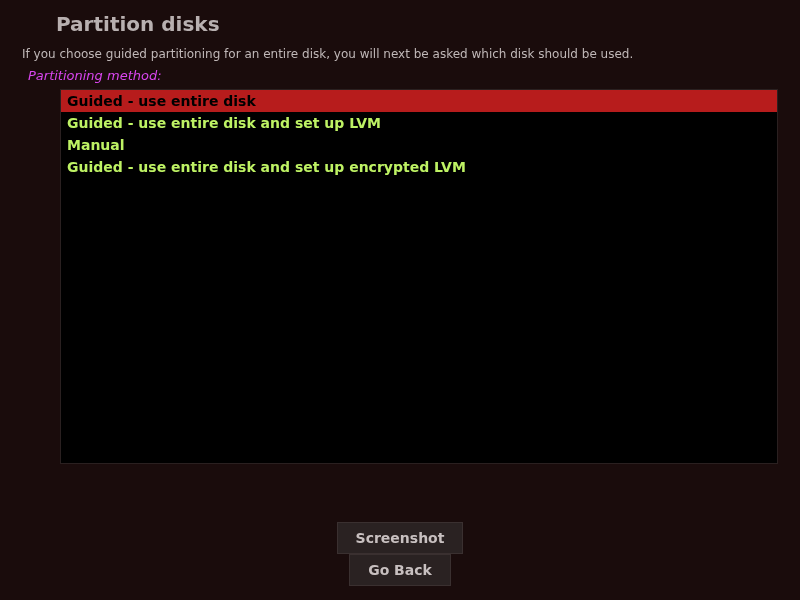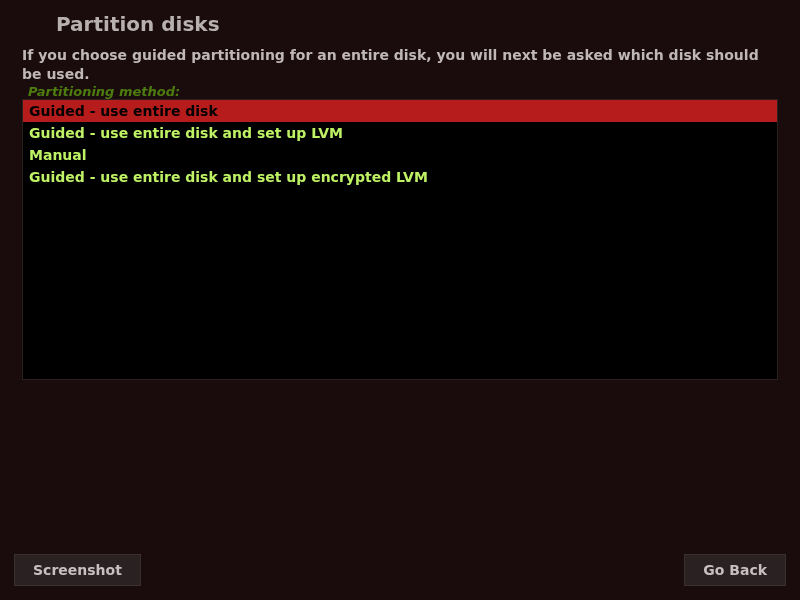--- a/index.html
+++ b/index.html
@@ -27,57 +27,60 @@
       padding: 0 22px;
     }
     .description {
       font-size: 14px;
       font-weight: bold;
       line-height: 1.35;
       color: #c0b8b8;
       margin-bottom: 14px;
     }
     .sub-description {
-      font-size: 14px;
-      font-weight: bold;
+      font-size: 12px;
+      font-weight: normal;
       line-height: 1.35;
       color: #c0b8b8;
+      margin-bottom: 6px;
     }
     .field-label {
       font-size: 13px;
       font-style: italic;
-      color: #4d7c0f;
+      color: #d946ef;
       padding-left: 6px;
-      font-weight: bold;
+      margin-bottom: 6px;
     }
     .options-list {
       background-color: #000000;
       border: 1px solid #2a2020;
-      height: 281px;
+      height: 375px;
       overflow: hidden;
+      margin-left: 38px;
     }
     .option-item {
       padding: 3px 6px;
       font-size: 14px;
       font-weight: bold;
       color: #bef264;
       cursor: pointer;
     }
     .option-item.selected {
       background-color: #b71c1c;
       color: #000000;
     }
     .bottom-bar {
       position: absolute;
       bottom: 14px;
       left: 14px;
       right: 14px;
       display: flex;
-      justify-content: space-between;
+      justify-content: flex-end;
       align-items: center;
+      flex-direction: column;
     }
     .bottom-right {
       display: flex;
       gap: 4px;
     }
     .btn {
       background-color: #2a2222;
       border: 1px solid #3a3030;
       color: #c8c0c0;
       font-size: 14px;

